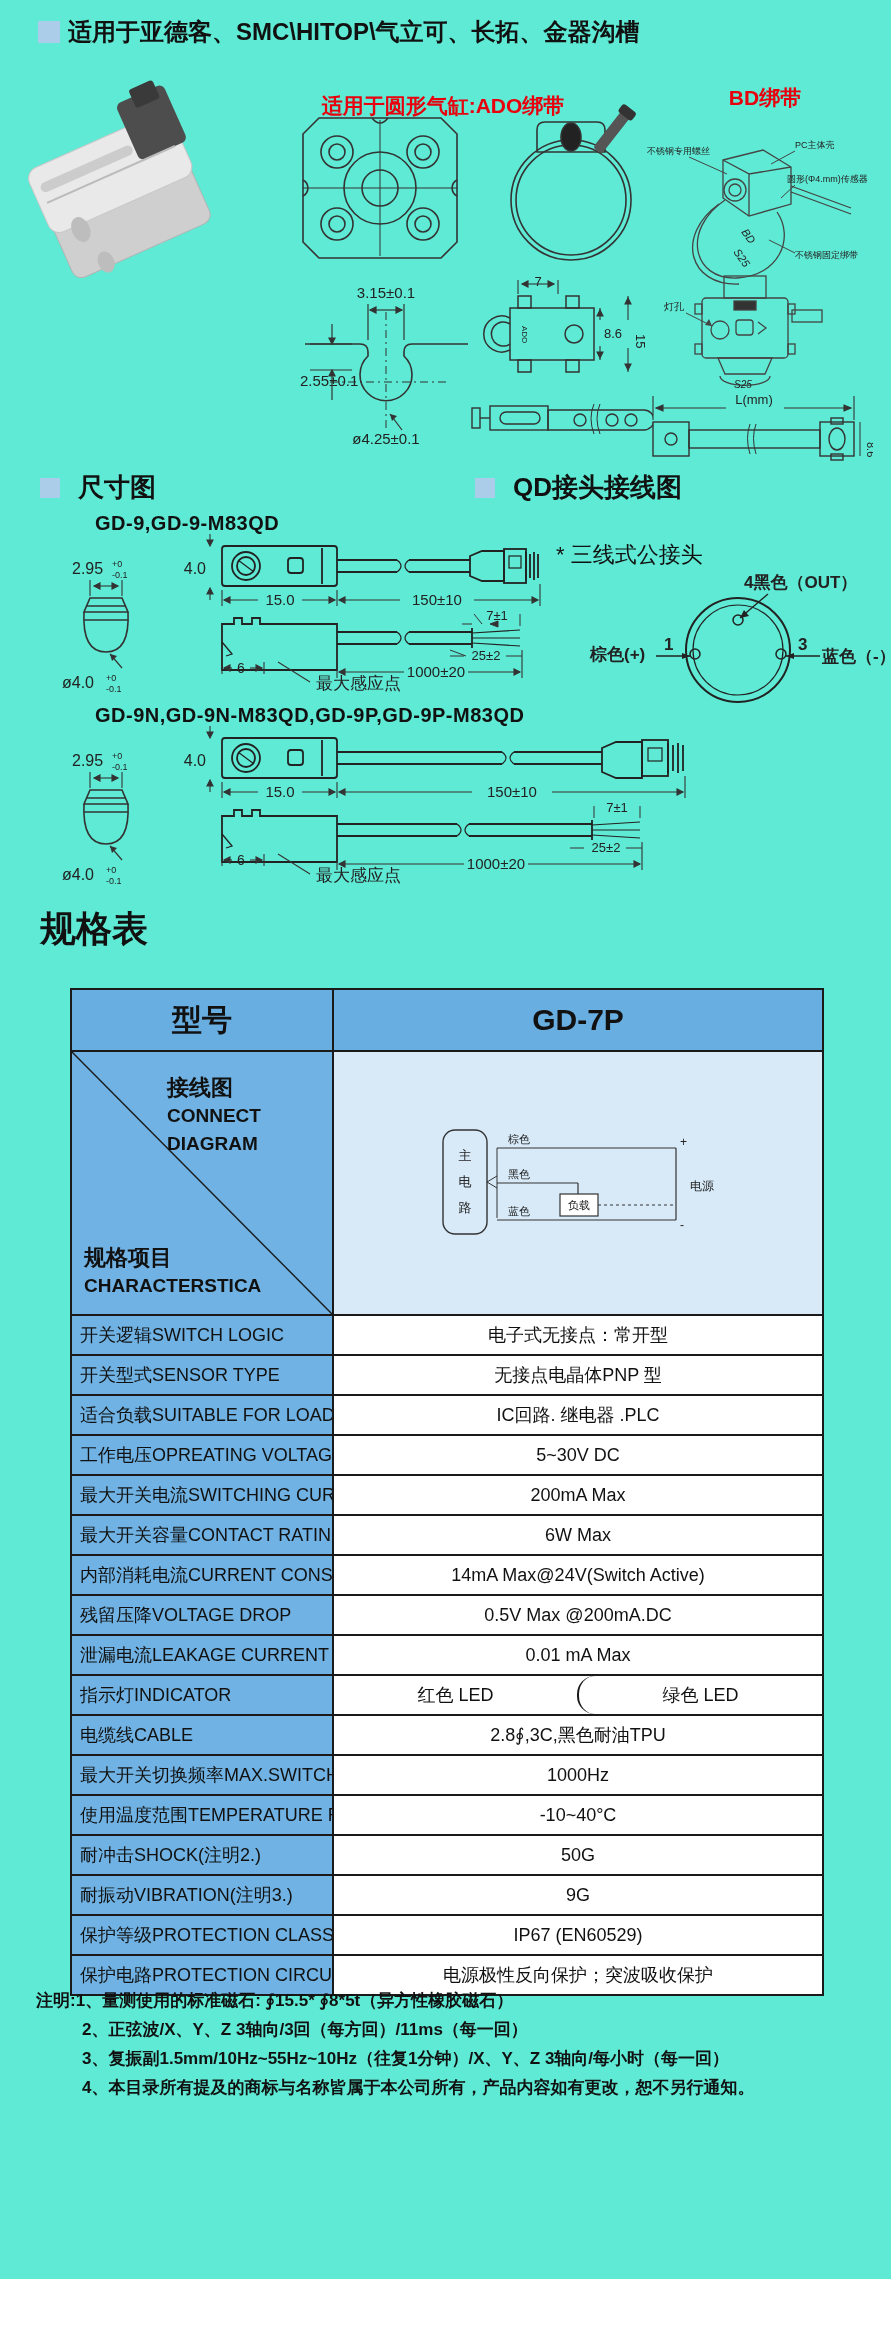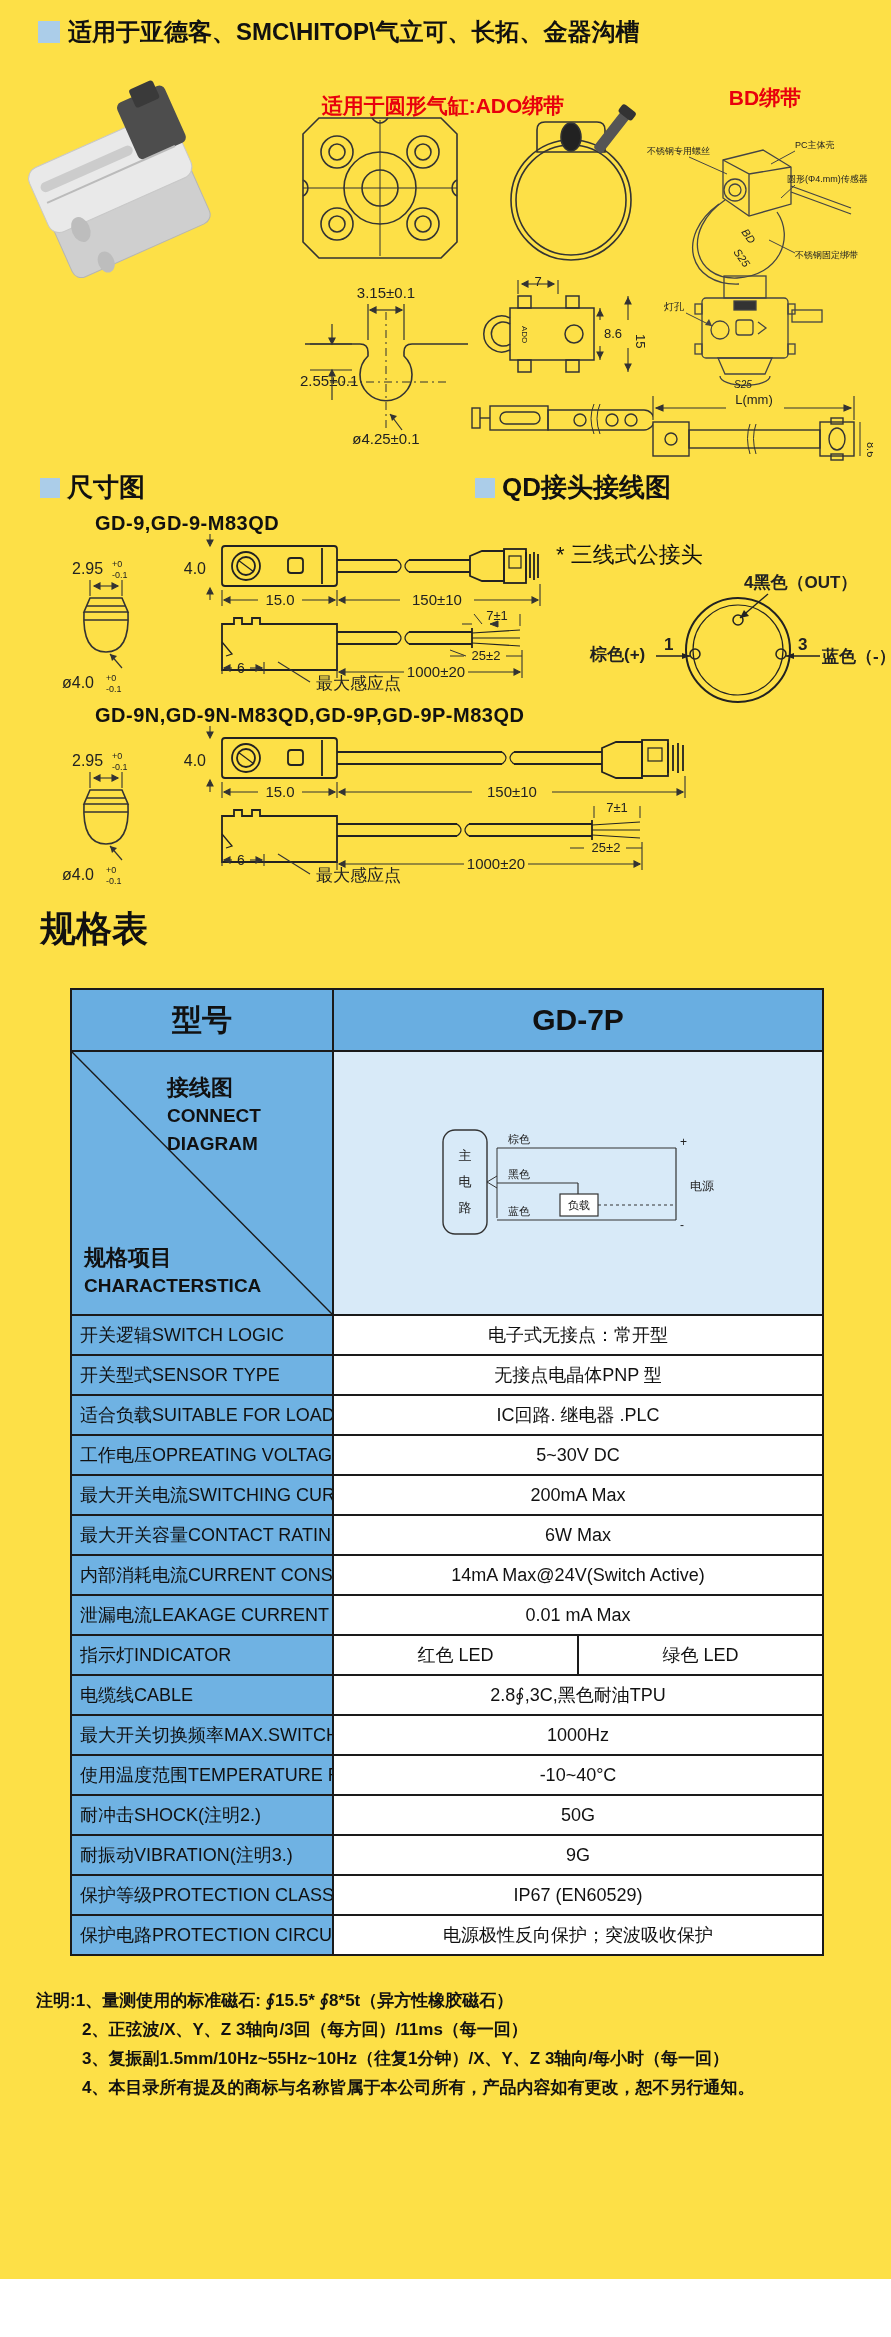--- a/index.html
+++ b/index.html
@@ -1,42 +1,42 @@
 <!DOCTYPE html>
 <html><head>
 <meta charset="utf-8">
 <style>
   html,body{margin:0;padding:0;background:#fff;}
-  .page{position:relative;width:891px;height:2279px;background:#fde047;overflow:hidden;
+  .page{position:relative;width:891px;height:2279px;background:#5eead4;overflow:hidden;
         font-family:"Liberation Sans","DejaVu Sans",sans-serif;color:#111;}
   .abs{position:absolute;}
   .hdr{position:absolute;left:38px;top:16px;display:flex;align-items:center;gap:8px;
        font-size:24px;font-weight:bold;white-space:nowrap;}
   .bullet{width:22px;height:22px;background:#ABCDE9;flex:0 0 auto;}
   .red-label{position:absolute;color:#E8000D;font-weight:bold;font-size:21px;text-align:center;white-space:nowrap;}
-  .sec-hdr{position:absolute;display:flex;align-items:center;gap:7px;font-size:26px;font-weight:bold;white-space:nowrap;}
+  .sec-hdr{position:absolute;display:flex;align-items:center;gap:18px;font-size:26px;font-weight:bold;white-space:nowrap;}
   .sec-bullet{width:20px;height:20px;background:#ABCDE9;flex:0 0 auto;}
   .models{position:absolute;font-size:20px;font-weight:bold;letter-spacing:.5px;white-space:nowrap;}
   .qd-note{position:absolute;font-size:22px;font-weight:normal;white-space:nowrap;}
   .spec-title{position:absolute;font-size:36px;font-weight:600;}
   table.spec{position:absolute;left:70px;top:988px;width:752px;border-collapse:collapse;table-layout:fixed;}
   table.spec td{border:2px solid #1a1a1a;overflow:hidden;}
   .hcell{height:58px;background:#69AEE1;font-size:30px;font-weight:600;text-align:center;vertical-align:middle;}
   .diag-left{background:#6FB2E3;height:232px;position:relative;padding:15px;}
   .diag-right{background:#D8EAF8;text-align:center;vertical-align:middle;padding:0;}
   .diag-line{position:absolute;left:0;top:0;width:100%;height:100%;}
   .diag-top{position:absolute;left:95px;top:22px;font-size:22px;font-weight:600;line-height:28px;}
   .diag-top .en{font-size:19px;}
   .diag-bot{position:absolute;left:12px;bottom:14px;font-size:22px;font-weight:600;line-height:28px;}
   .diag-bot .en{font-size:19px;}
   .cell-label{background:#6FB2E3;height:38px;font-size:18px;font-weight:500;text-align:left;
               padding:0 0 0 8px;white-space:nowrap;vertical-align:middle;}
   .cell-val{background:#fff;height:38px;font-size:18px;font-weight:500;text-align:center;vertical-align:middle;padding:0;}
   .split-wrap{display:flex;width:100%;height:38px;align-items:stretch;}
-  .split-wrap span{flex:1;display:flex;align-items:center;justify-content:center;}
+  .split-wrap span{flex:1;display:flex;align-items:center;justify-content:center;border-radius:18px;}
   .split-wrap span+span{border-left:2px solid #1a1a1a;}
   .notes{position:absolute;left:36px;top:1986px;font-size:17px;font-weight:600;line-height:29px;white-space:nowrap;}
   .notes .ind{margin-left:46px;}
   svg{display:block;}
   svg text{font-family:"Liberation Sans","DejaVu Sans",sans-serif;fill:#222;}
   .dimtxt{font-size:15px;}
   .dimtxt-s{font-size:9px;}
   .pinlbl{font-size:17px;font-weight:bold;}
   .callout{font-size:9px;}
 </style>
@@ -591,20 +591,24 @@
         </tr>
         <tr>
           <td class="cell-label">最大开关容量CONTACT RATING</td>
           <td class="cell-val">6W Max</td>
         </tr>
         <tr>
           <td class="cell-label">内部消耗电流CURRENT CONSUMPTION</td>
           <td class="cell-val">14mA Max@24V(Switch Active)</td>
         </tr>
         <tr>
+          <td class="cell-label">残留压降VOLTAGE DROP</td>
+          <td class="cell-val">0.5V Max @200mA.DC</td>
+        </tr>
+        <tr>
           <td class="cell-label">泄漏电流LEAKAGE CURRENT</td>
           <td class="cell-val">0.01 mA Max</td>
         </tr>
         <tr>
           <td class="cell-label">指示灯INDICATOR</td>
           <td class="cell-val">
             <div class="split-wrap">
               <span>红色 LED</span>
               <span>绿色 LED</span>
             </div>

